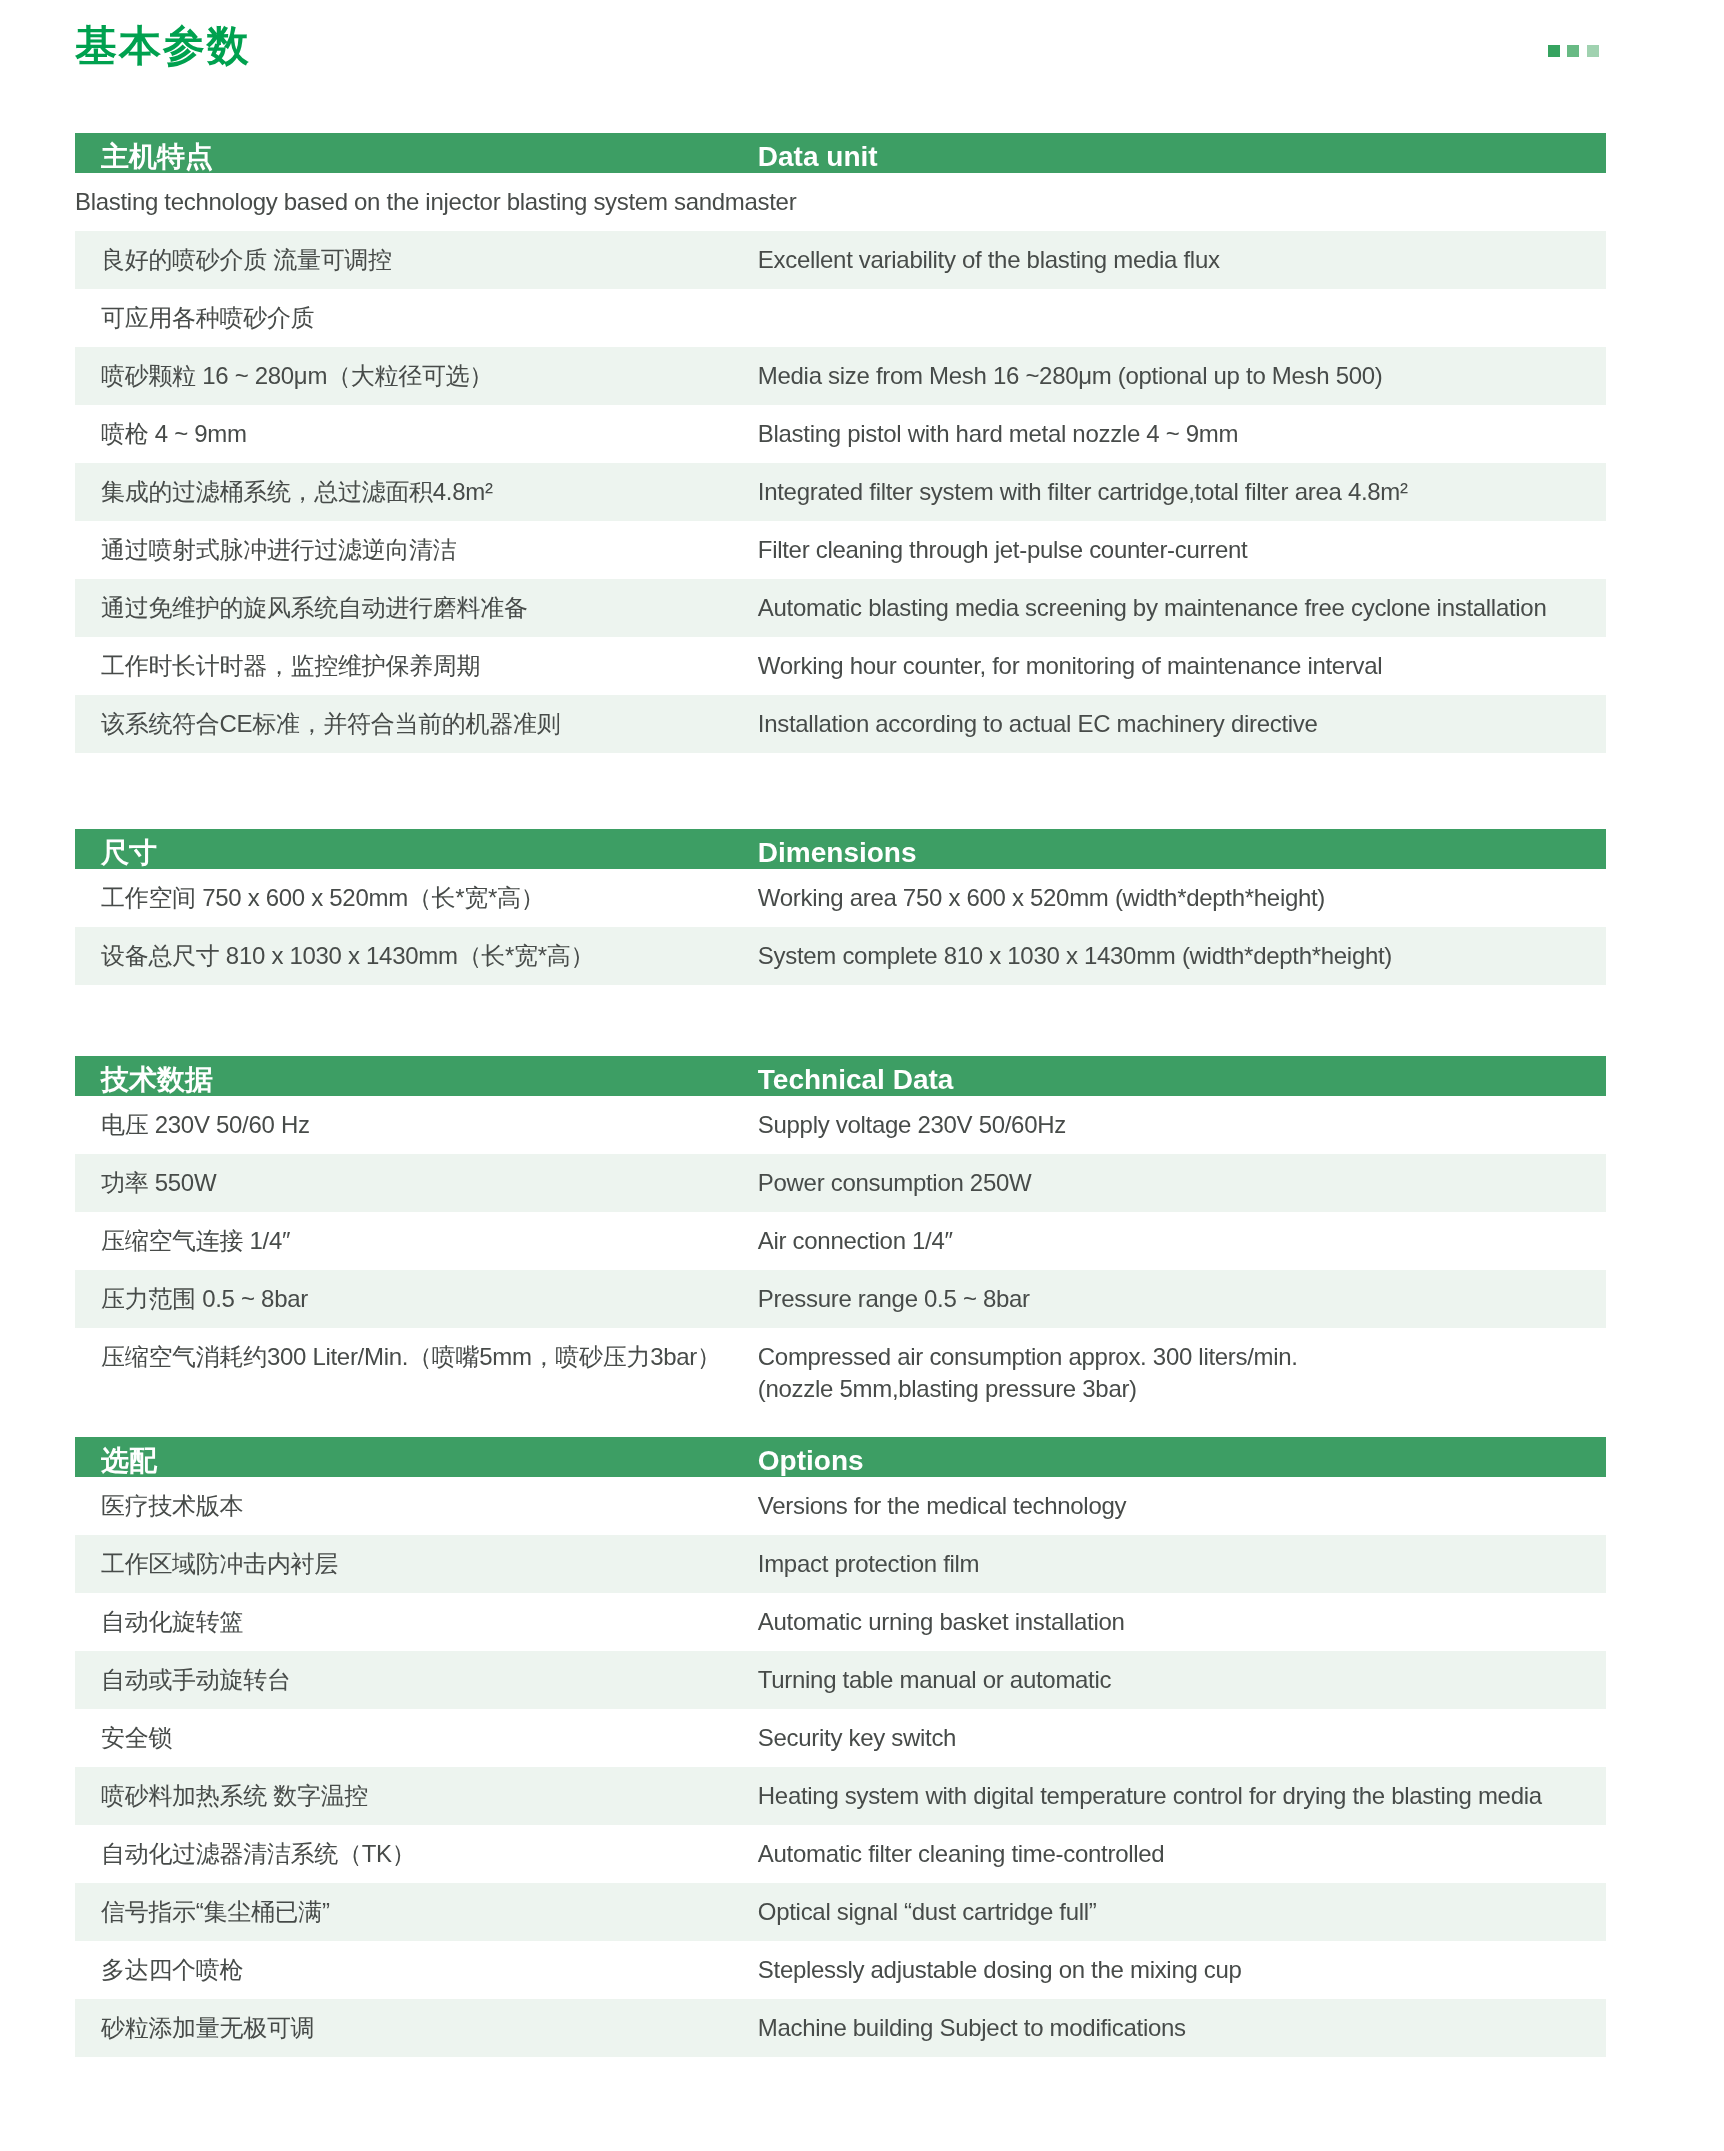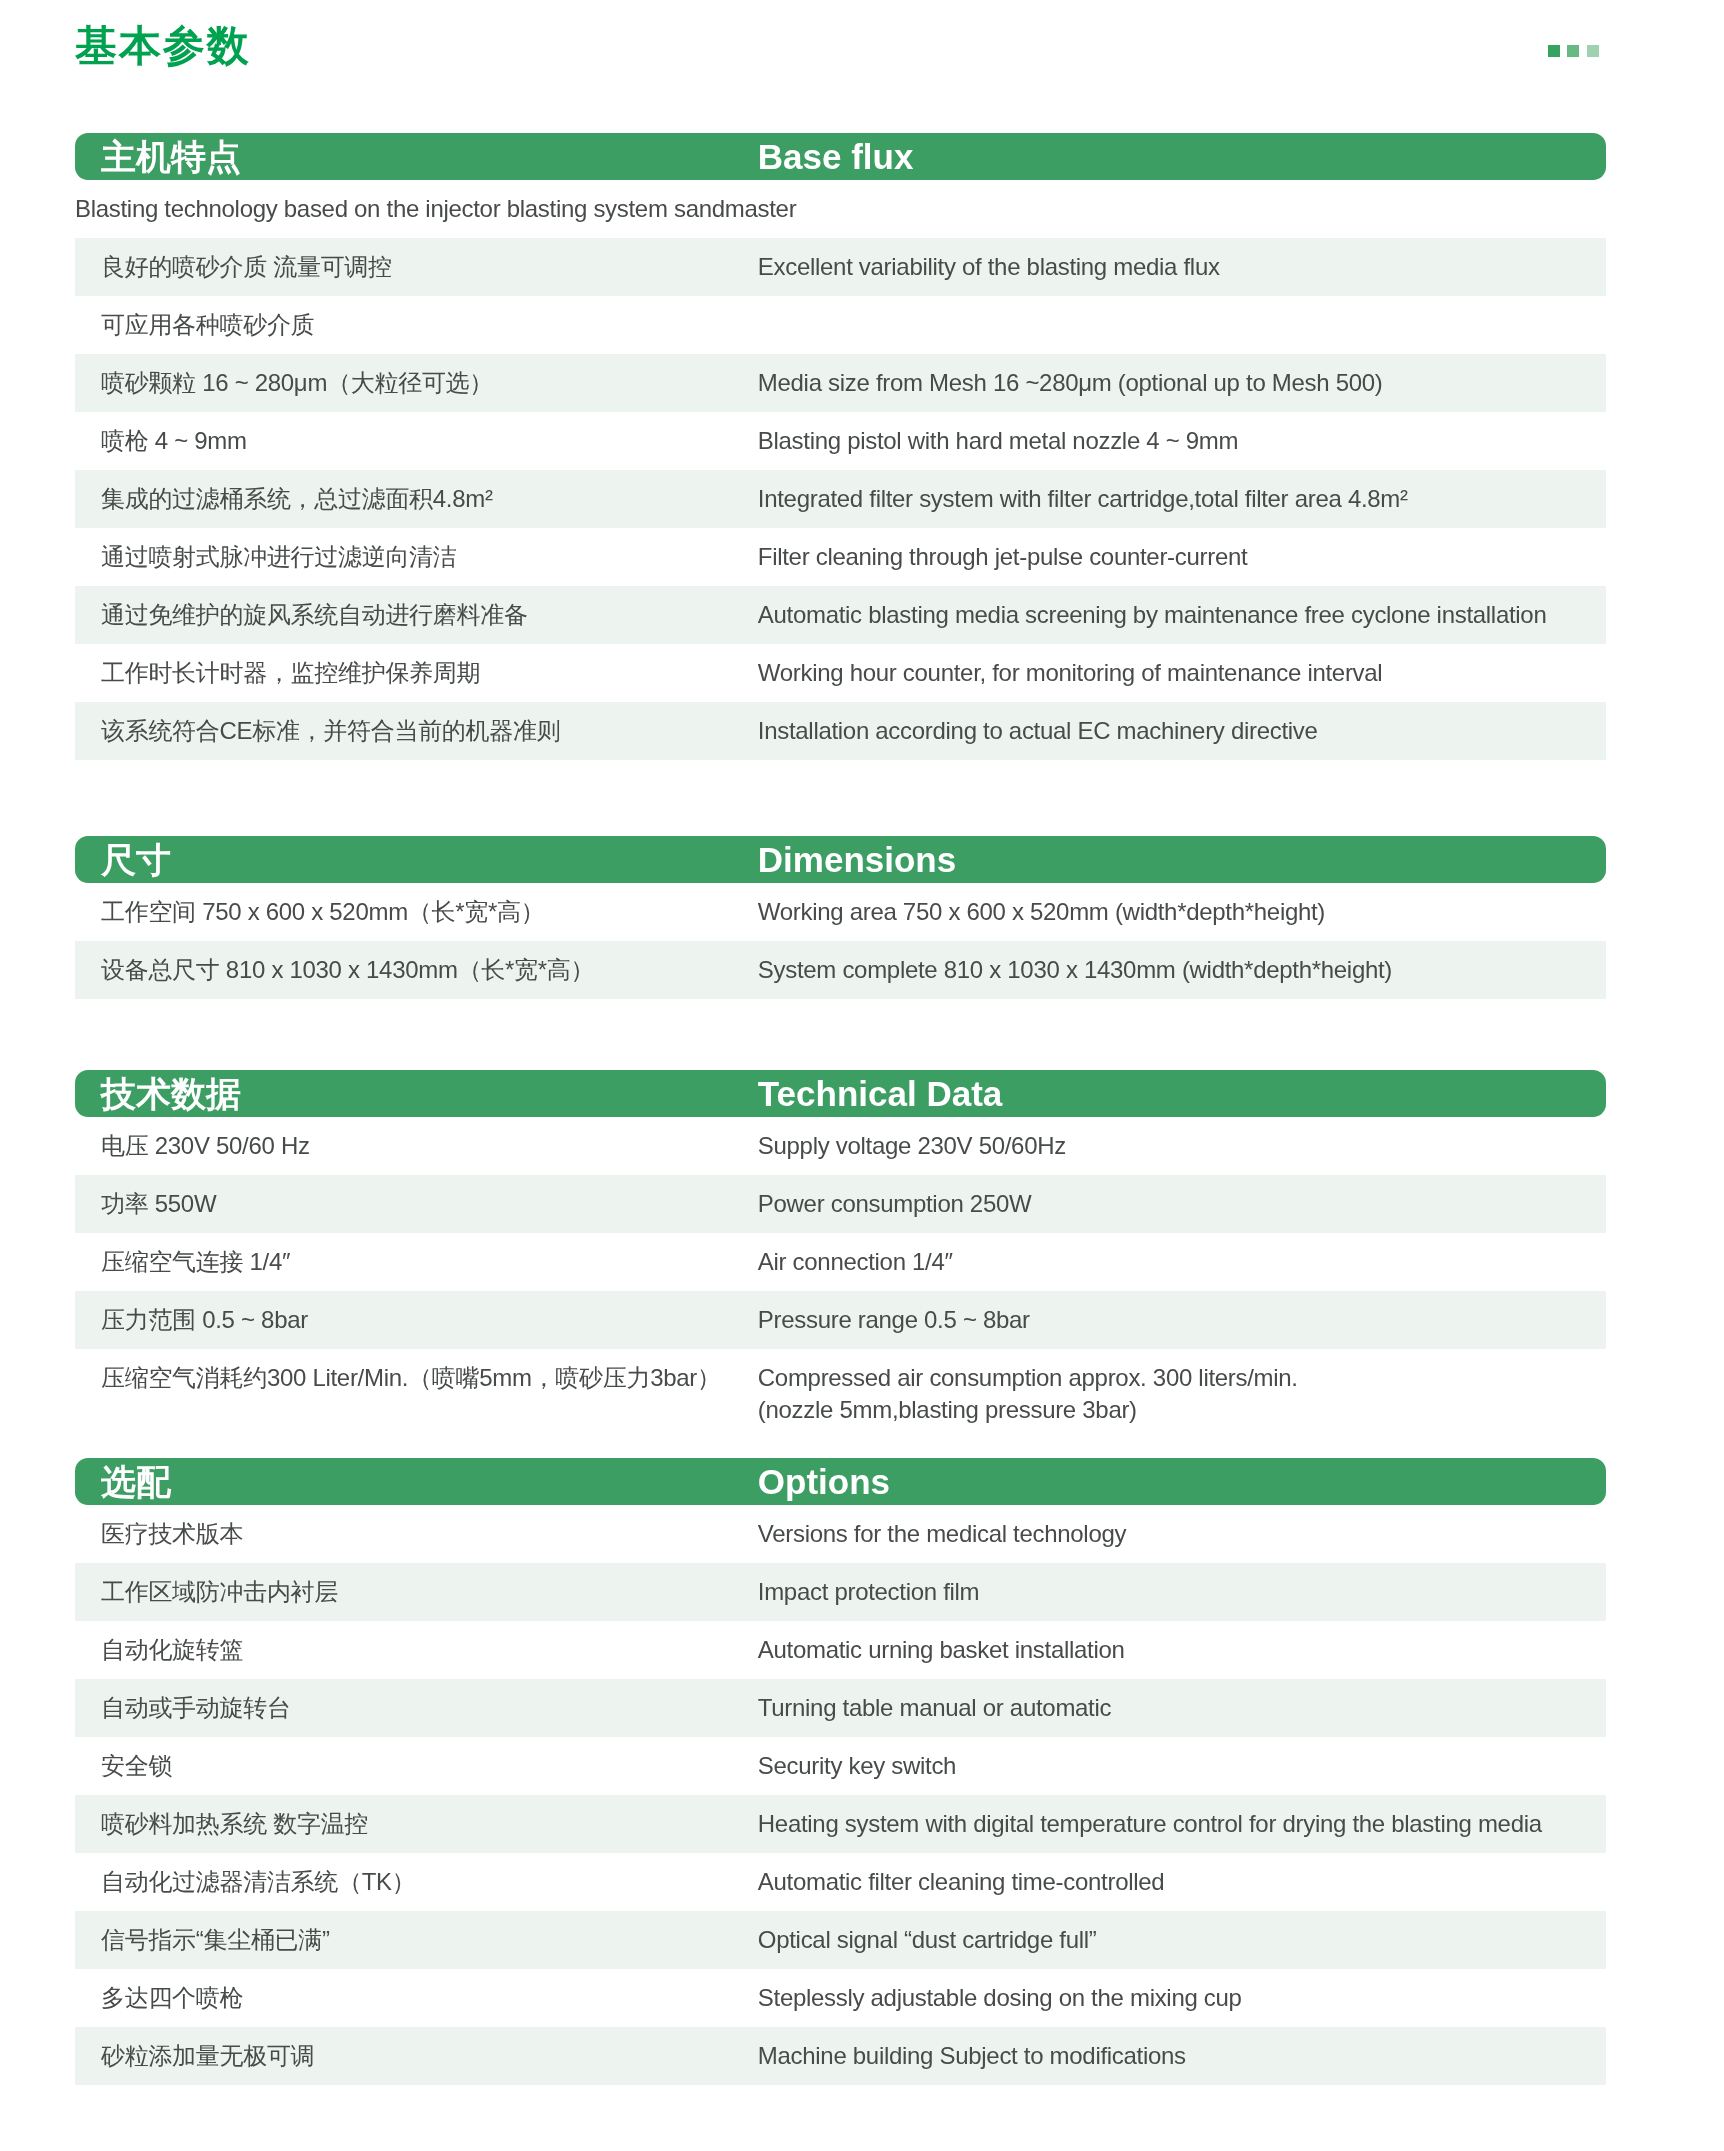--- a/index.html
+++ b/index.html
@@ -27,22 +27,22 @@
   .sq{width:12px;height:12px;display:inline-block;margin-right:7.5px;}
   .sq1{background:var(--sq1);} .sq2{background:var(--sq2);} .sq3{background:var(--sq3);}
 
   .spec-table{width:1531px;}
   .spec-table + .spec-table{margin-top:0;}
   .tbl-gap-1{margin-bottom:76px;}
   .tbl-gap-2{margin-bottom:71px;}
   .tbl-gap-3{margin-bottom:18.6px;}
 
   .section-header{
-    display:flex;height:47px;background:var(--accent);
-    color:#ffffff;font-weight:bold;font-size:35px;line-height:48px;border-radius:13px;
+    display:flex;height:40px;background:var(--accent);
+    color:#ffffff;font-weight:bold;font-size:28px;line-height:48px;
   }
   .hdr-zh{width:44.6%;padding-left:26px;}
   .hdr-en{width:55.4%;}
 
   .row{display:flex;padding:13px 0;background:#ffffff;}
   .row.striped{background:var(--stripe);}
   .cell{font-size:24px;line-height:32px;letter-spacing:-0.3px;}
   .cell-zh{width:44.6%;padding-left:26px;padding-right:18.6px;}
   .cell-en{width:55.4%;padding-right:7.5px;white-space:pre-line;}
 </style>
@@ -56,21 +56,21 @@
     <span class="deco">
       <span class="sq sq1"></span>
       <span class="sq sq2"></span>
       <span class="sq sq3"></span>
     </span>
   </header>
 
   <section class="spec-table tbl-gap-1">
     <div class="section-header">
       <div class="hdr-zh">主机特点</div>
-      <div class="hdr-en">Base flux</div>
+      <div class="hdr-en">Data unit</div>
     </div>
     <div class="rows">
         <div class="row">
           <div class="cell cell-en">Blasting technology based on the injector blasting system sandmaster</div>
         </div>
         <div class="row striped">
           <div class="cell cell-zh">良好的喷砂介质 流量可调控</div>
           <div class="cell cell-en">Excellent variability of the blasting media flux</div>
         </div>
         <div class="row">

